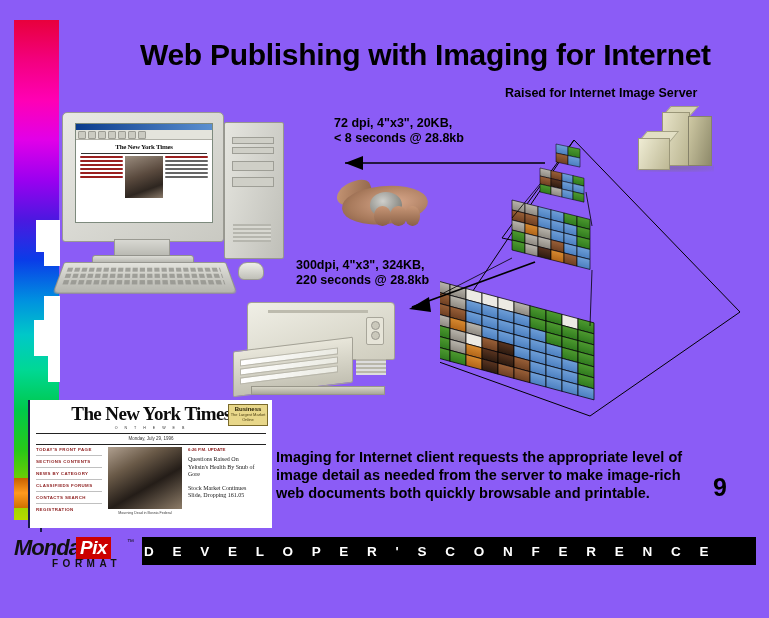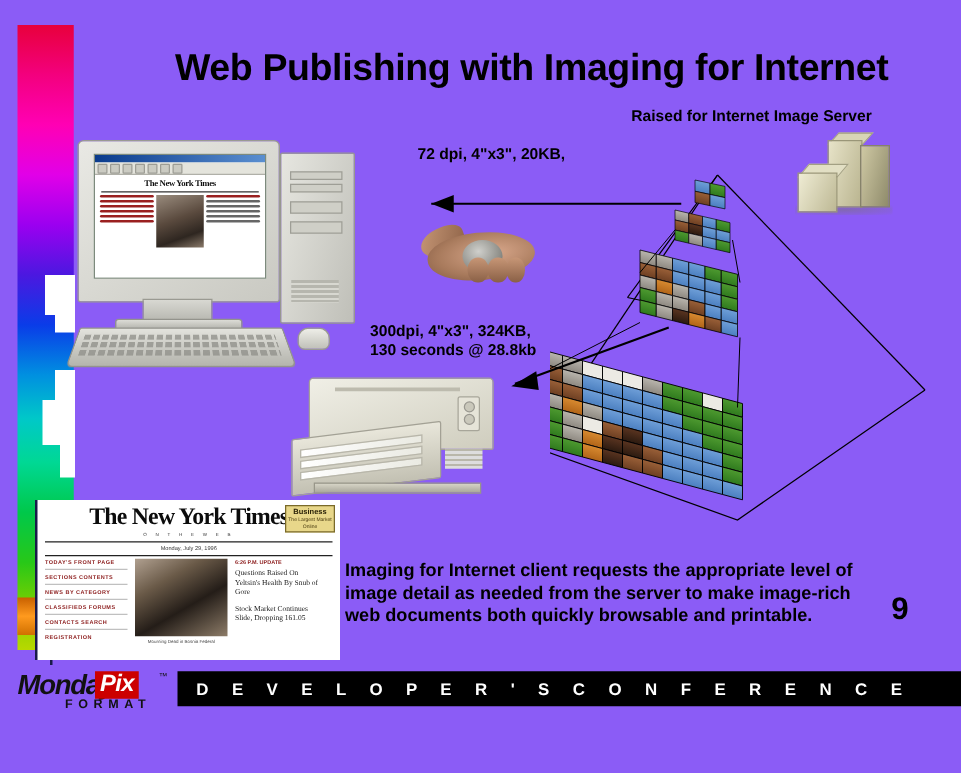--- a/index.html
+++ b/index.html
@@ -149,21 +149,21 @@
   .fp-logo{position:absolute;left:0;top:0;width:120px;height:34px;}
   .fp-flash{position:absolute;left:0;top:-1px;font-style:italic;font-weight:bold;
     font-size:22px;letter-spacing:-1px;color:#111;font-family:"Liberation Sans",sans-serif;}
   .fp-pix{position:absolute;left:62px;top:1px;background:#cc0000;color:#fff;
     font-style:italic;font-weight:bold;font-size:19px;padding:0 4px;letter-spacing:-.5px;}
   .fp-tm{position:absolute;left:113px;top:2px;font-size:7px;color:#111;}
   .fp-format{position:absolute;left:2px;top:22px;font-size:10px;font-weight:bold;
     letter-spacing:4.5px;color:#111;padding-left:36px;}
   .fp-banner{position:absolute;left:128px;top:1px;width:612px;height:28px;
     background:#000;color:#fff;font-size:13.5px;font-weight:bold;
-    letter-spacing:7.5px;display:flex;align-items:center;padding-left:15px;}
+    letter-spacing:7.5px;display:flex;align-items:center;padding-left:2px;}
 
   
   .nytbig{position:absolute;left:28px;top:400px;width:242px;height:128px;
     background:#fff;border-left:2px solid #1a1a4a;}
   .nb-head{text-align:center;font-family:"Liberation Serif",serif;font-weight:bold;
     font-size:19px;letter-spacing:-.6px;margin-top:3px;color:#0c0c0c;}
   .nb-sub{text-align:center;font-size:3.6px;letter-spacing:3px;color:#333;margin-top:1px;}
   .nb-biz{position:absolute;right:4px;top:4px;width:40px;height:22px;
     background:#e8d78a;border:1px solid #7a6a2a;font-size:4px;text-align:center;
     color:#4a3c10;line-height:5px;padding-top:2px;box-sizing:border-box;}
@@ -488,24 +488,25 @@
     </g>
 
     <g>
       <line x1="535" y1="262" x2="412" y2="307" stroke="#000" stroke-width="1.8"></line>
       <polygon points="409,309 429,297 431,312" fill="#000"></polygon>
     </g>
   </svg>
 
   <div class="anno anno1">
     <div>72 dpi, 4"x3", 20KB,</div>
+    <div>&lt; 8 seconds @ 28.8kb</div>
   </div>
   <div class="anno anno2">
     <div>300dpi, 4"x3", 324KB,</div>
-    <div>130 seconds @ 28.8kb</div>
+    <div>220 seconds @ 28.8kb</div>
   </div>
 
   <div class="nytbig">
     <div class="nb-biz">
       <b>Business</b>
       <div>The Largest Market Online</div>
     </div>
     <div class="nb-head">The New York Times</div>
     <div class="nb-sub">O N   T H E   W E B</div>
     <div class="nb-rule"></div>

